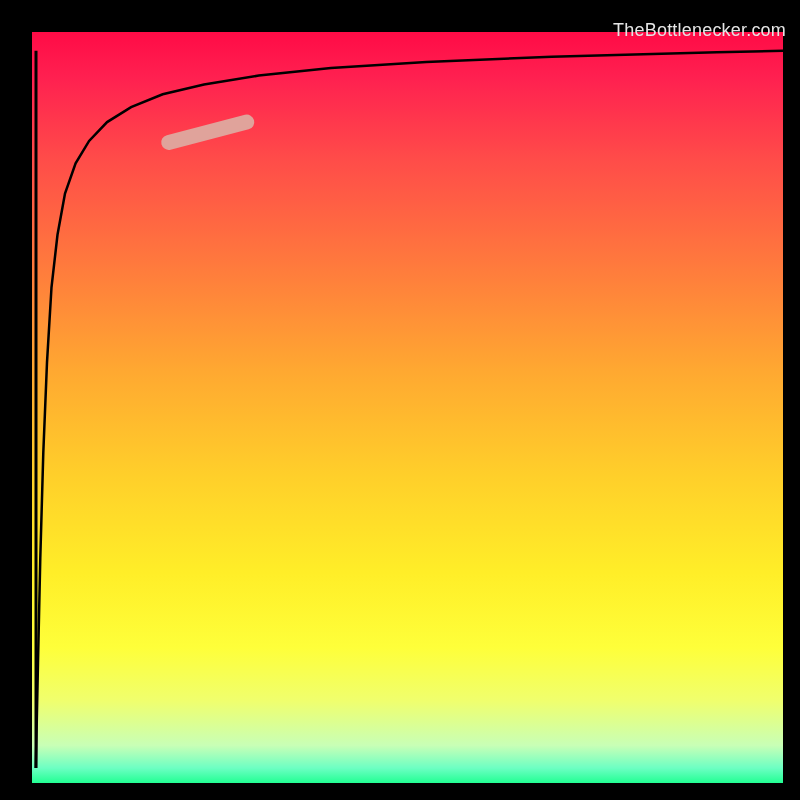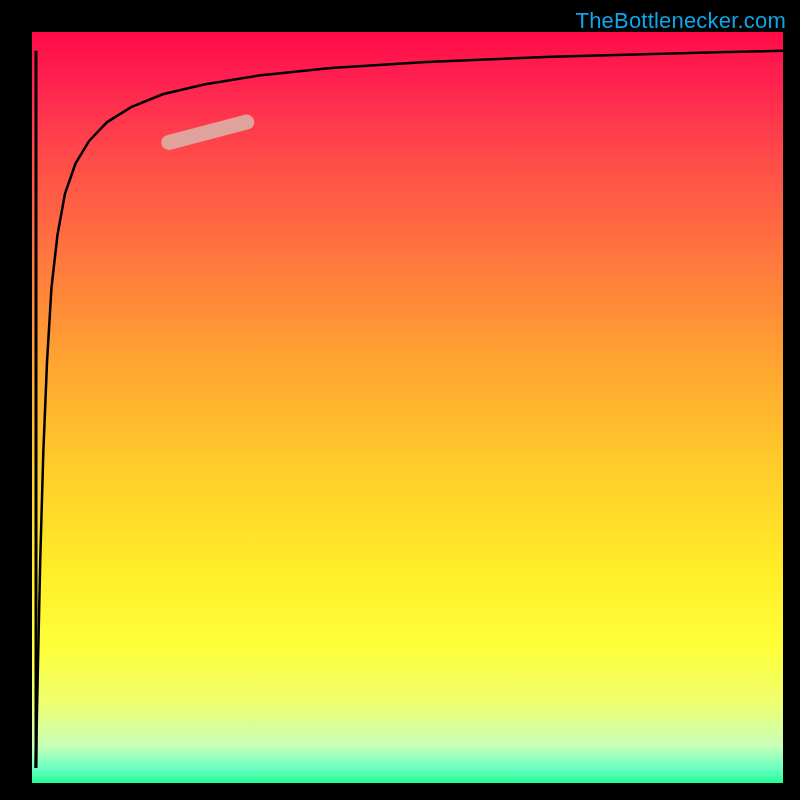--- a/index.html
+++ b/index.html
@@ -34,24 +34,24 @@
   .curve-svg {
     position: absolute;
     left: 32px;
     top: 32px;
     width: 751px;
     height: 751px;
     overflow: visible;
   }
   .watermark {
     position: absolute;
-    top: 8px;
+    top: 20px;
     right: 14px;
-    color: #0ea5e9;
-    font-size: 22px;
+    color: #e5e5e5;
+    font-size: 18px;
     letter-spacing: 0.2px;
   }
 </style>
 </head>
 <body>
 
 <div class="frame">
 
   <div class="plot-area"></div>
 

